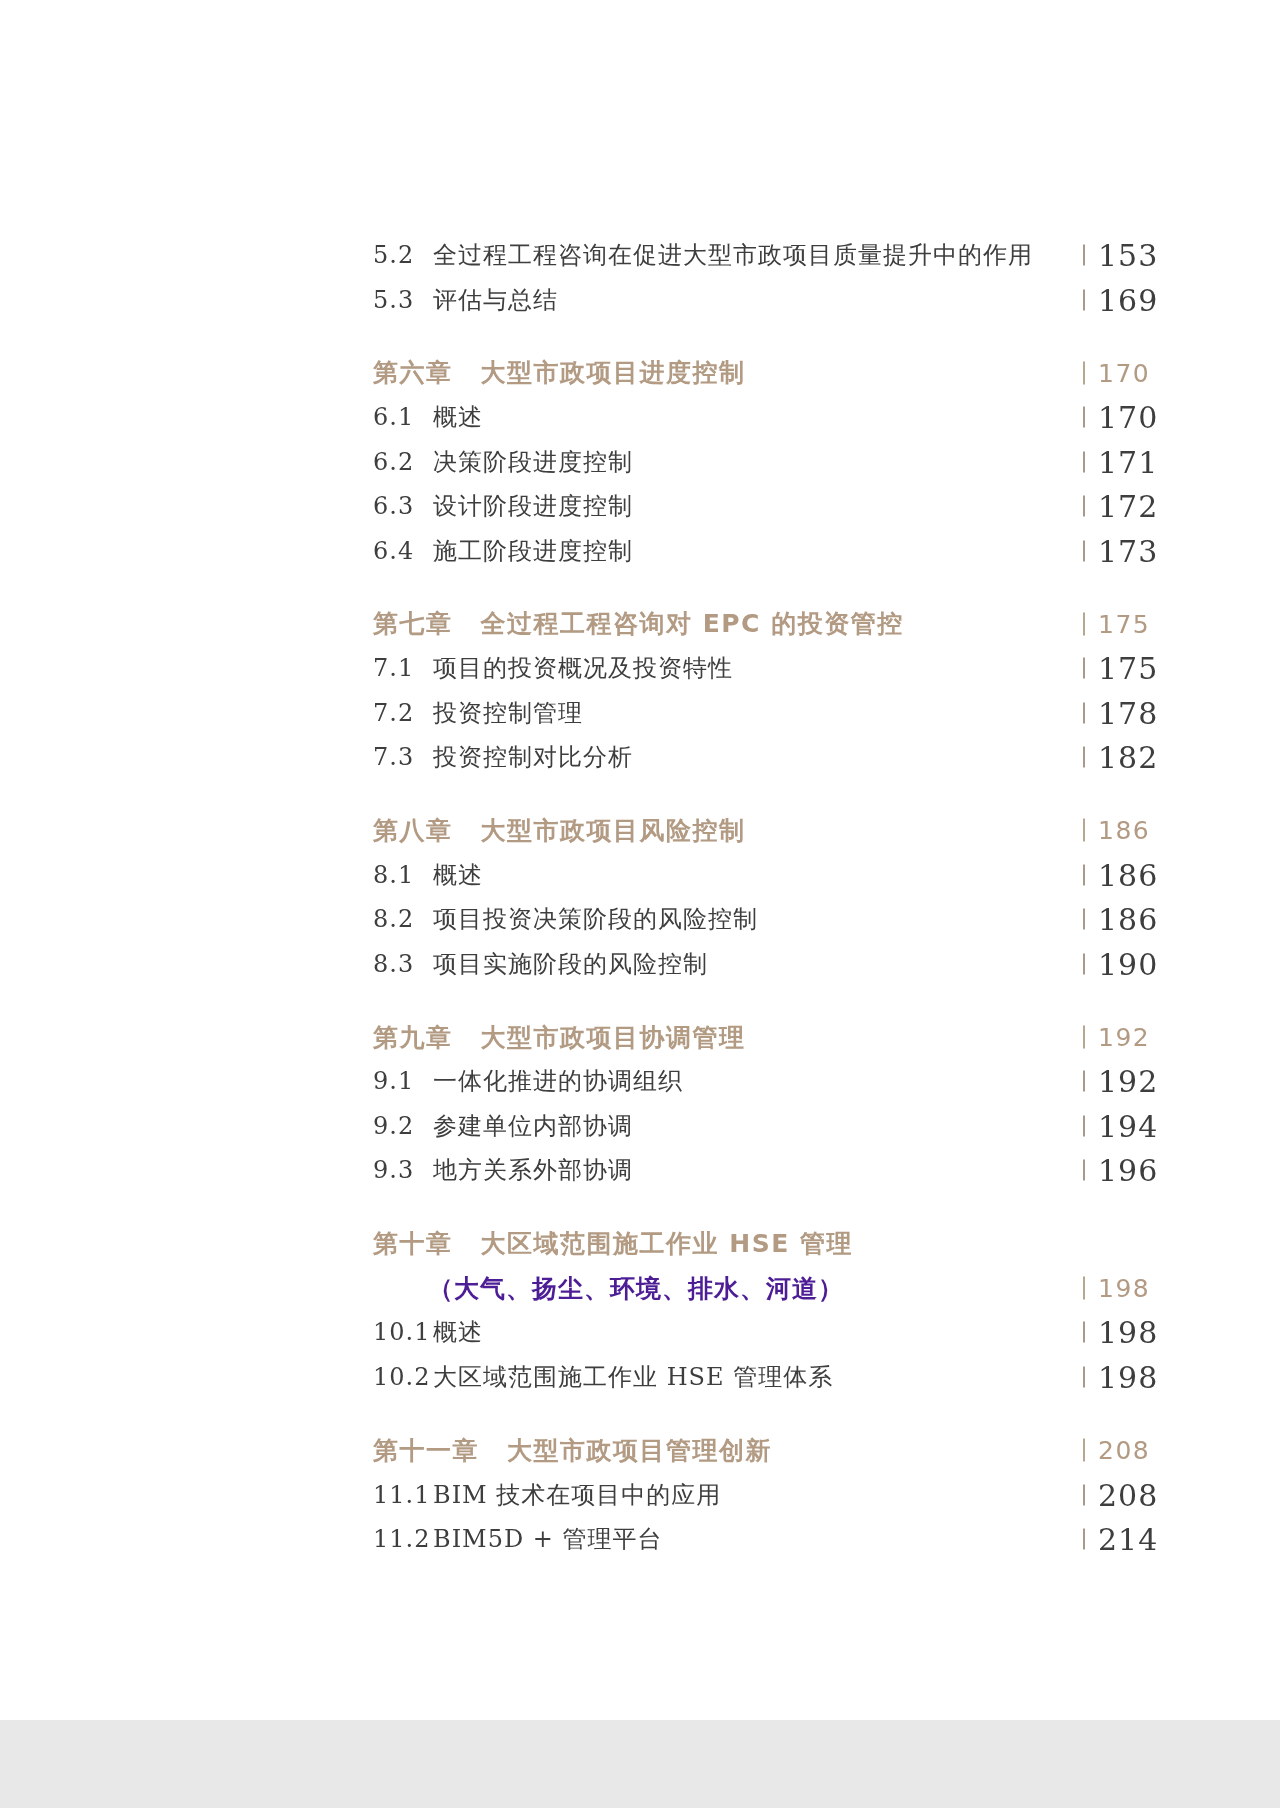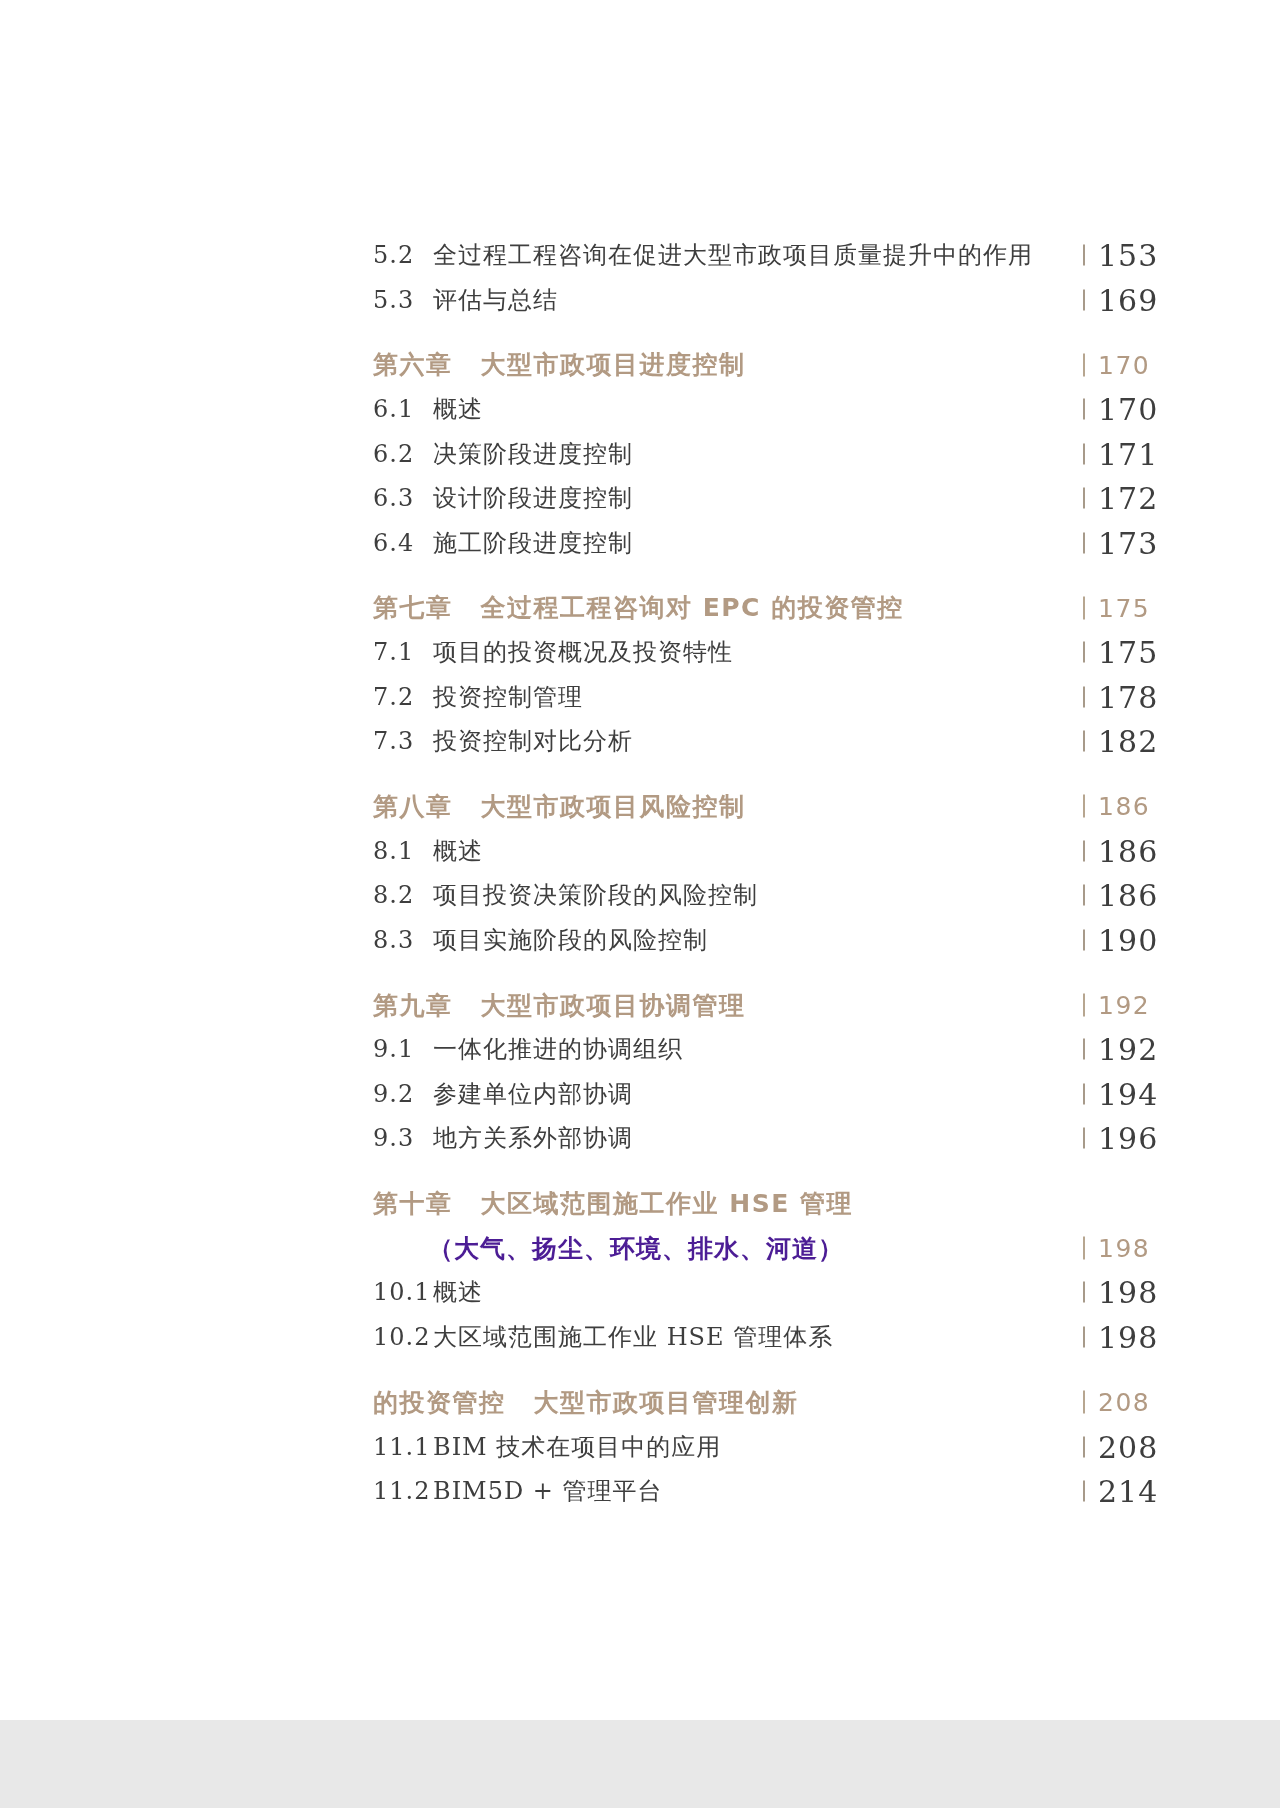--- a/index.html
+++ b/index.html
@@ -5,21 +5,21 @@
   html,body{margin:0;padding:0;background:#e8e8e8;}
   .page{
     position:relative;
     width:1280px;height:1720px;
     background:#ffffff;
     margin:0 auto;
     overflow:hidden;
     font-family:"DejaVu Serif","Liberation Serif",serif;
   }
   #toc{position:absolute;top:233px;left:0;right:0;}
-  .group{margin-top:21px;}
+  .group{margin-top:29px;}
   .group.first{margin-top:0;}
   .row{
     position:relative;
     height:44.4px;
     display:flex;align-items:center;
     padding-left:373px;
     box-sizing:border-box;
     white-space:nowrap;
   }
   
@@ -269,21 +269,21 @@
           <span class="sec-no">10.2</span>
           <span class="sec-title">大区域范围施工作业 HSE 管理体系</span>
           <span class="pg">
             <span class="bar"></span>
             <span class="num">198</span>
           </span>
         </div>
       </div>
       <div class="group">
         <div class="row ch-row">
-          <span class="ch-label">的投资管控</span>
+          <span class="ch-label">第十一章</span>
           <span class="ch-title">大型市政项目管理创新</span>
           <span class="pg accent">
             <span class="bar"></span>
             <span class="num">208</span>
           </span>
         </div>
         <div class="row sec-row">
           <span class="sec-no">11.1</span>
           <span class="sec-title">BIM 技术在项目中的应用</span>
           <span class="pg">

